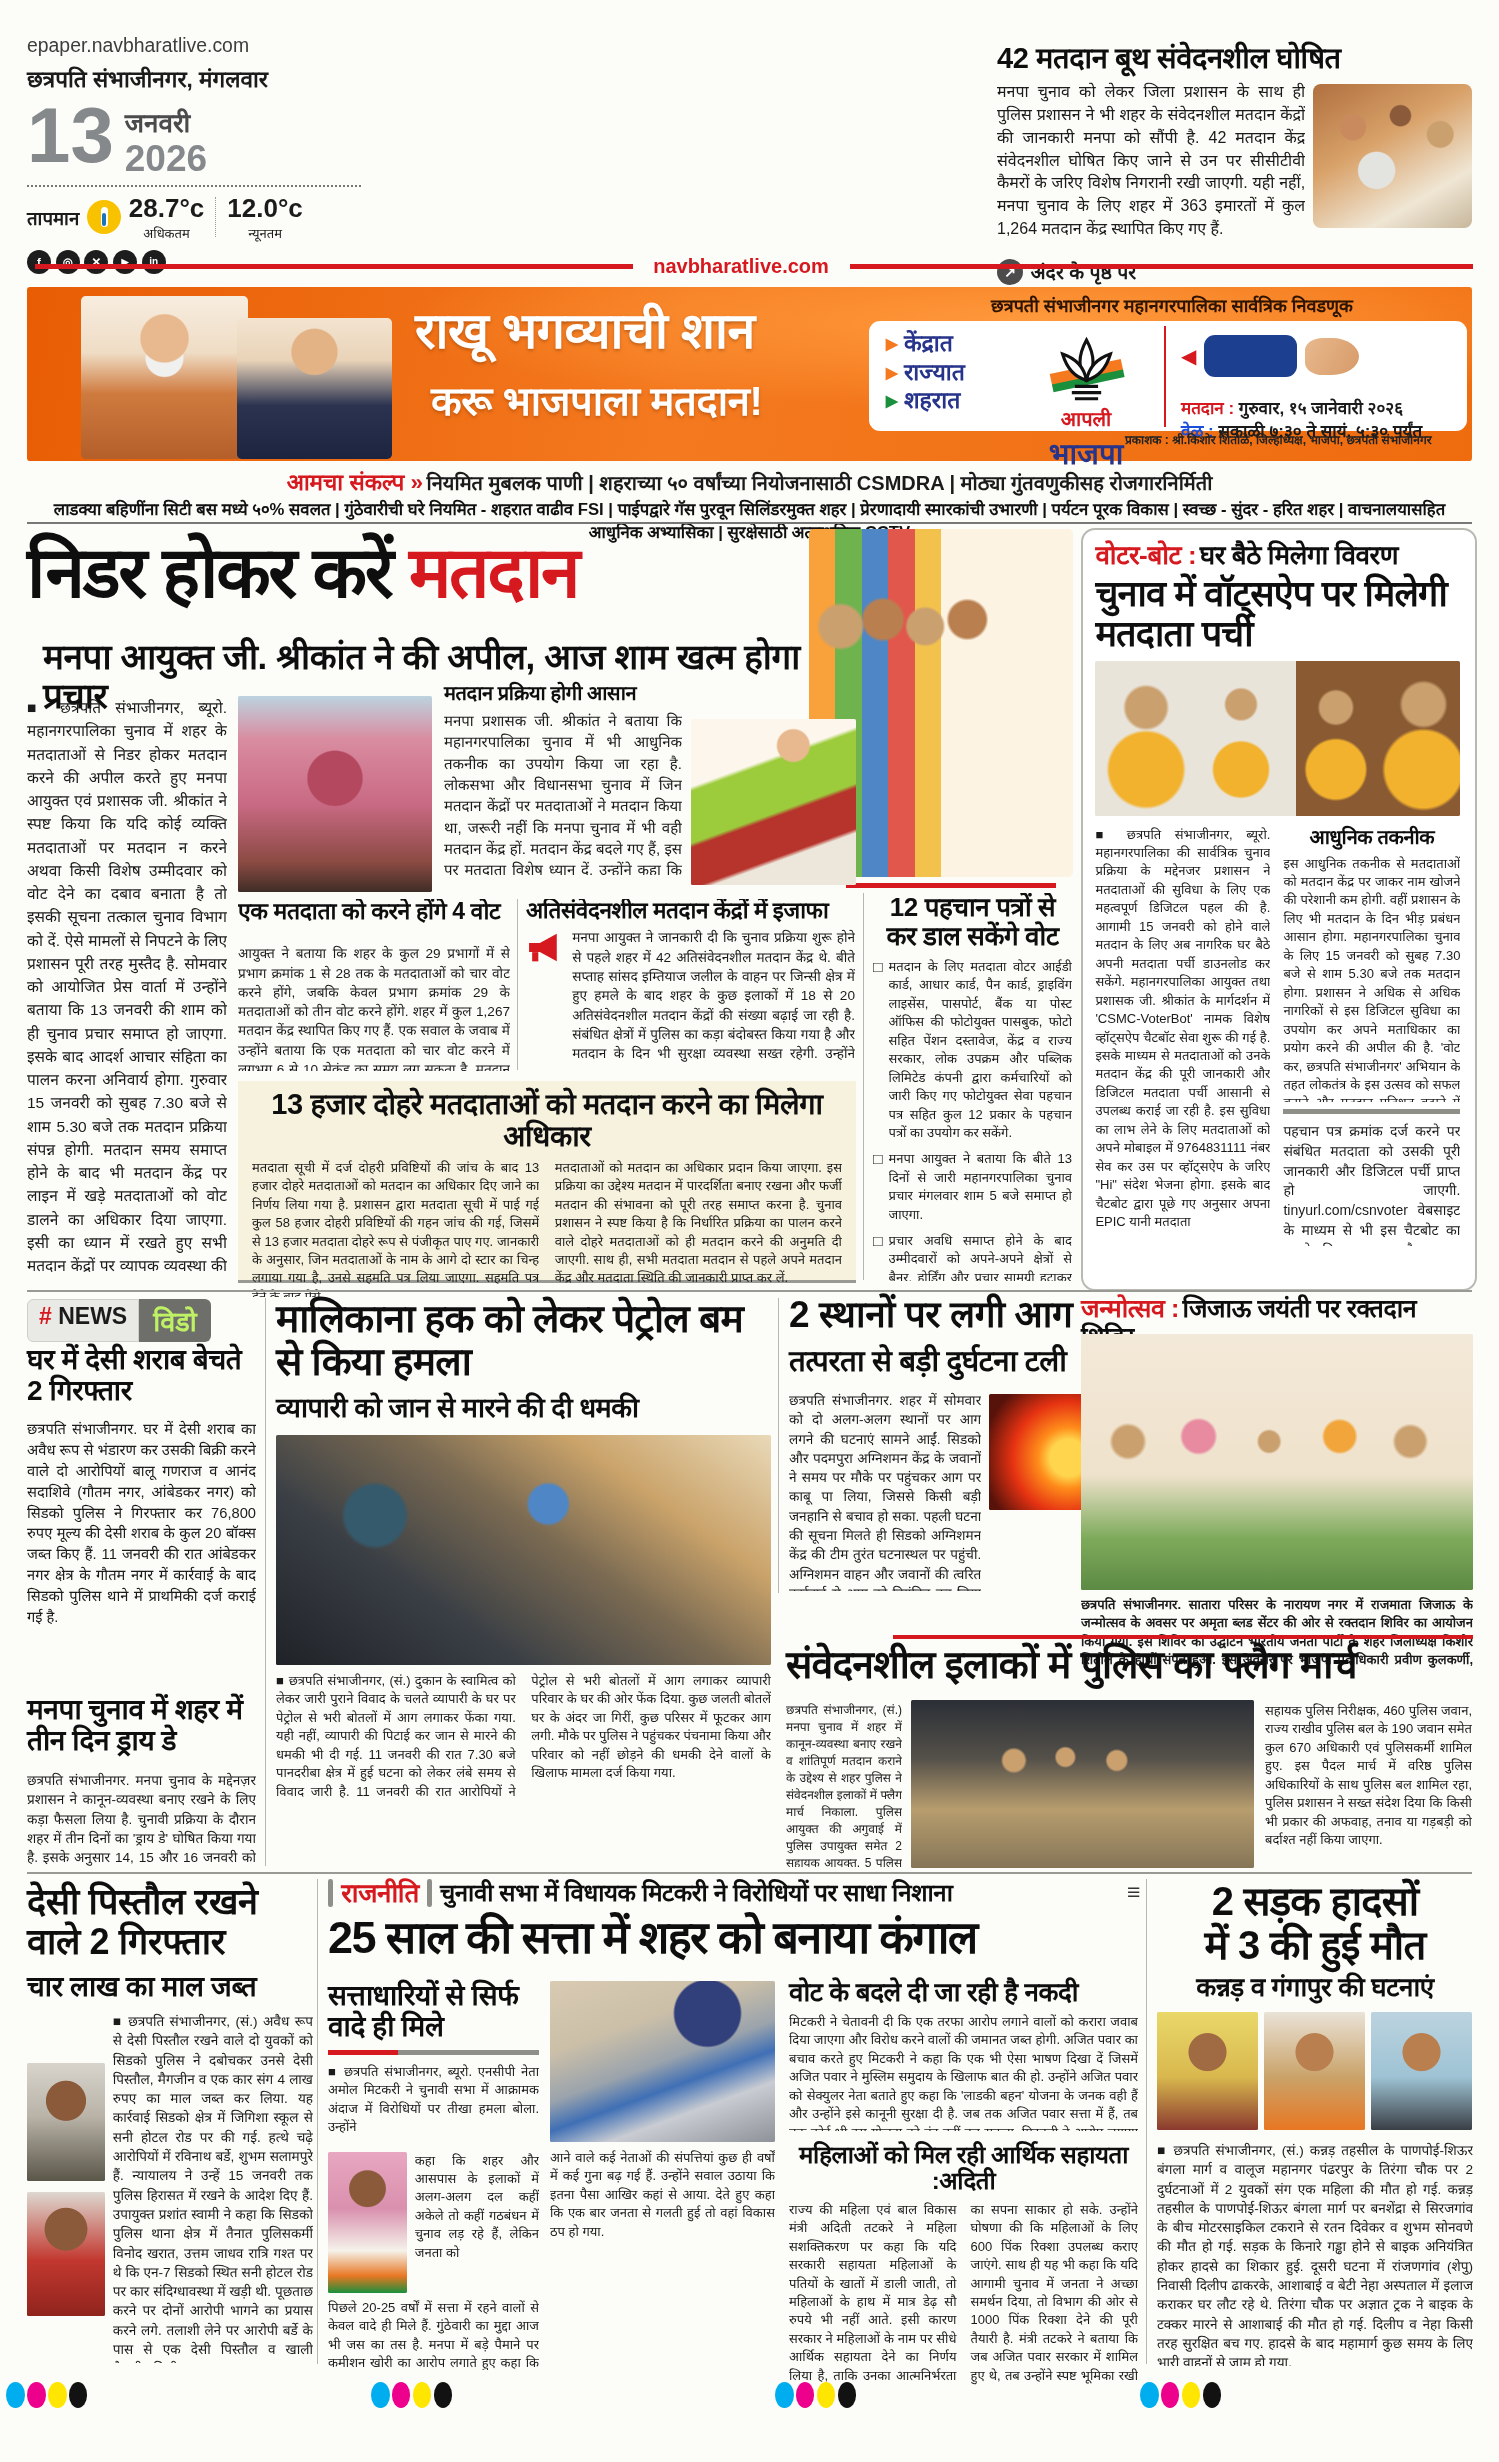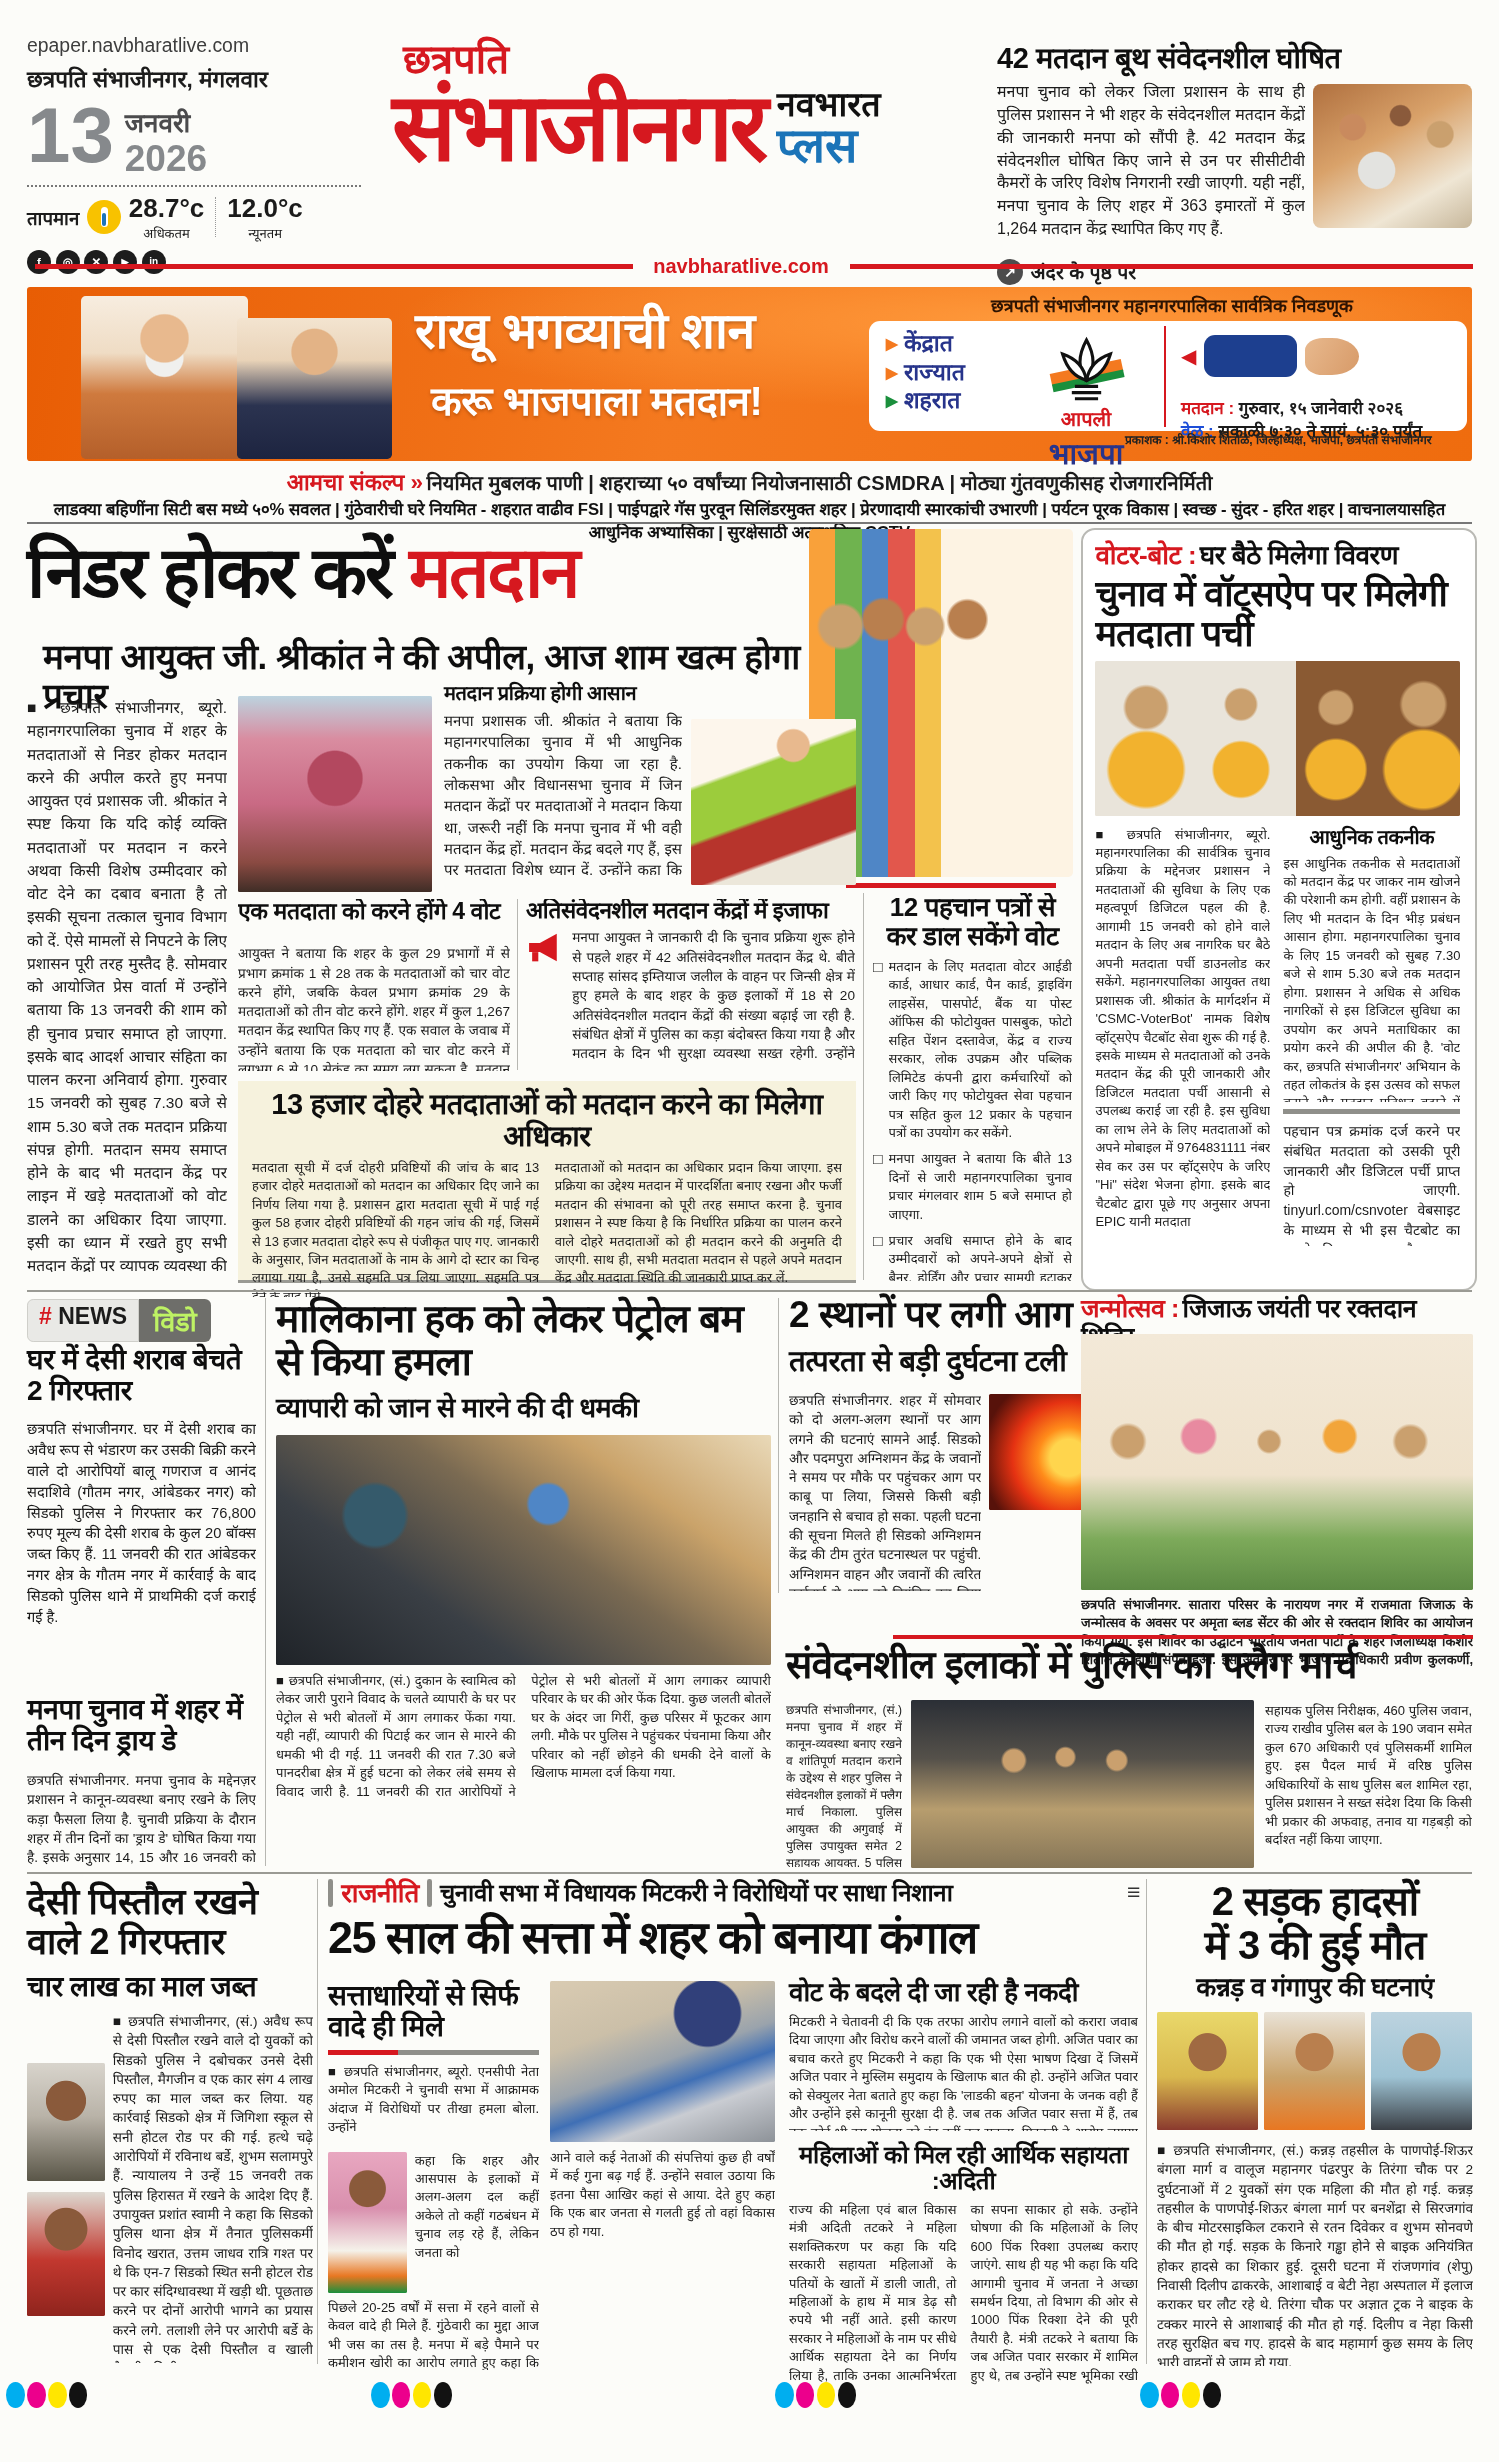--- a/index.html
+++ b/index.html
@@ -53,30 +53,20 @@
     </div>
     <div style="display:flex;margin-top:7.8px">
       <div class="soc">f</div>
       <div class="soc">◎</div>
       <div class="soc">✕</div>
       <div class="soc" style="font-size:9.3px">▶</div>
       <div class="soc" style="font-size:10px">in</div>
     </div>
   </div>
 
-  <div class="abs" style="left:365px;top:4.7px;width:621px">
-    <div style="font-size:40px;font-weight:800;color:#d6181f;padding-left:11px;line-height:1">छत्रपति</div>
-    <div style="display:flex;align-items:flex-end;gap:12.4px">
-      <div style="font-size:95px;font-weight:800;color:#d6181f;letter-spacing:-3.9px;line-height:1.02">संभाजीनगर</div>
-      <div style="padding-bottom:4.7px">
-        <div style="font-size:34px;font-weight:800;color:#101010;line-height:1">नवभारत</div>
-        <div style="font-size:48px;font-weight:800;color:#1b74b8;line-height:1.05">प्लस</div>
-      </div>
-    </div>
-  </div>
 
   <div class="abs" style="left:970px;top:9.3px;width:475px;height:225px">
     <div class="hd" style="font-size:29px;margin-bottom:6.2px">42 मतदान बूथ संवेदनशील घोषित</div>
     <div class="ph" style="float:right;width:159px;height:144px;margin:3.1px 0 3.1px 7.8px;border-radius:7.8px;background:
       radial-gradient(circle at 25% 30%,#c98a5e 0 8%,transparent 9%),
       radial-gradient(circle at 55% 22%,#8a5a3b 0 7%,transparent 8%),
       radial-gradient(circle at 80% 35%,#caa06e 0 8%,transparent 9%),
       radial-gradient(circle at 40% 60%,#e3e3e0 0 14%,transparent 15%),
       linear-gradient(150deg,#b0703f 0%,#d9a26a 40%,#efe6d4 75%,#c7b79b 100%)"></div>
     <div class="j body-txt" style="font-size:16px;height:172px">मनपा चुनाव को लेकर जिला प्रशासन के साथ ही पुलिस प्रशासन ने भी शहर के संवेदनशील मतदान केंद्रों की जानकारी मनपा को सौंपी है. 42 मतदान केंद्र संवेदनशील घोषित किए जाने से उन पर सीसीटीवी कैमरों के जरिए विशेष निगरानी रखी जाएगी. यही नहीं, मनपा चुनाव के लिए शहर में 363 इमारतों में कुल 1,264 मतदान केंद्र स्थापित किए गए हैं.</div>

